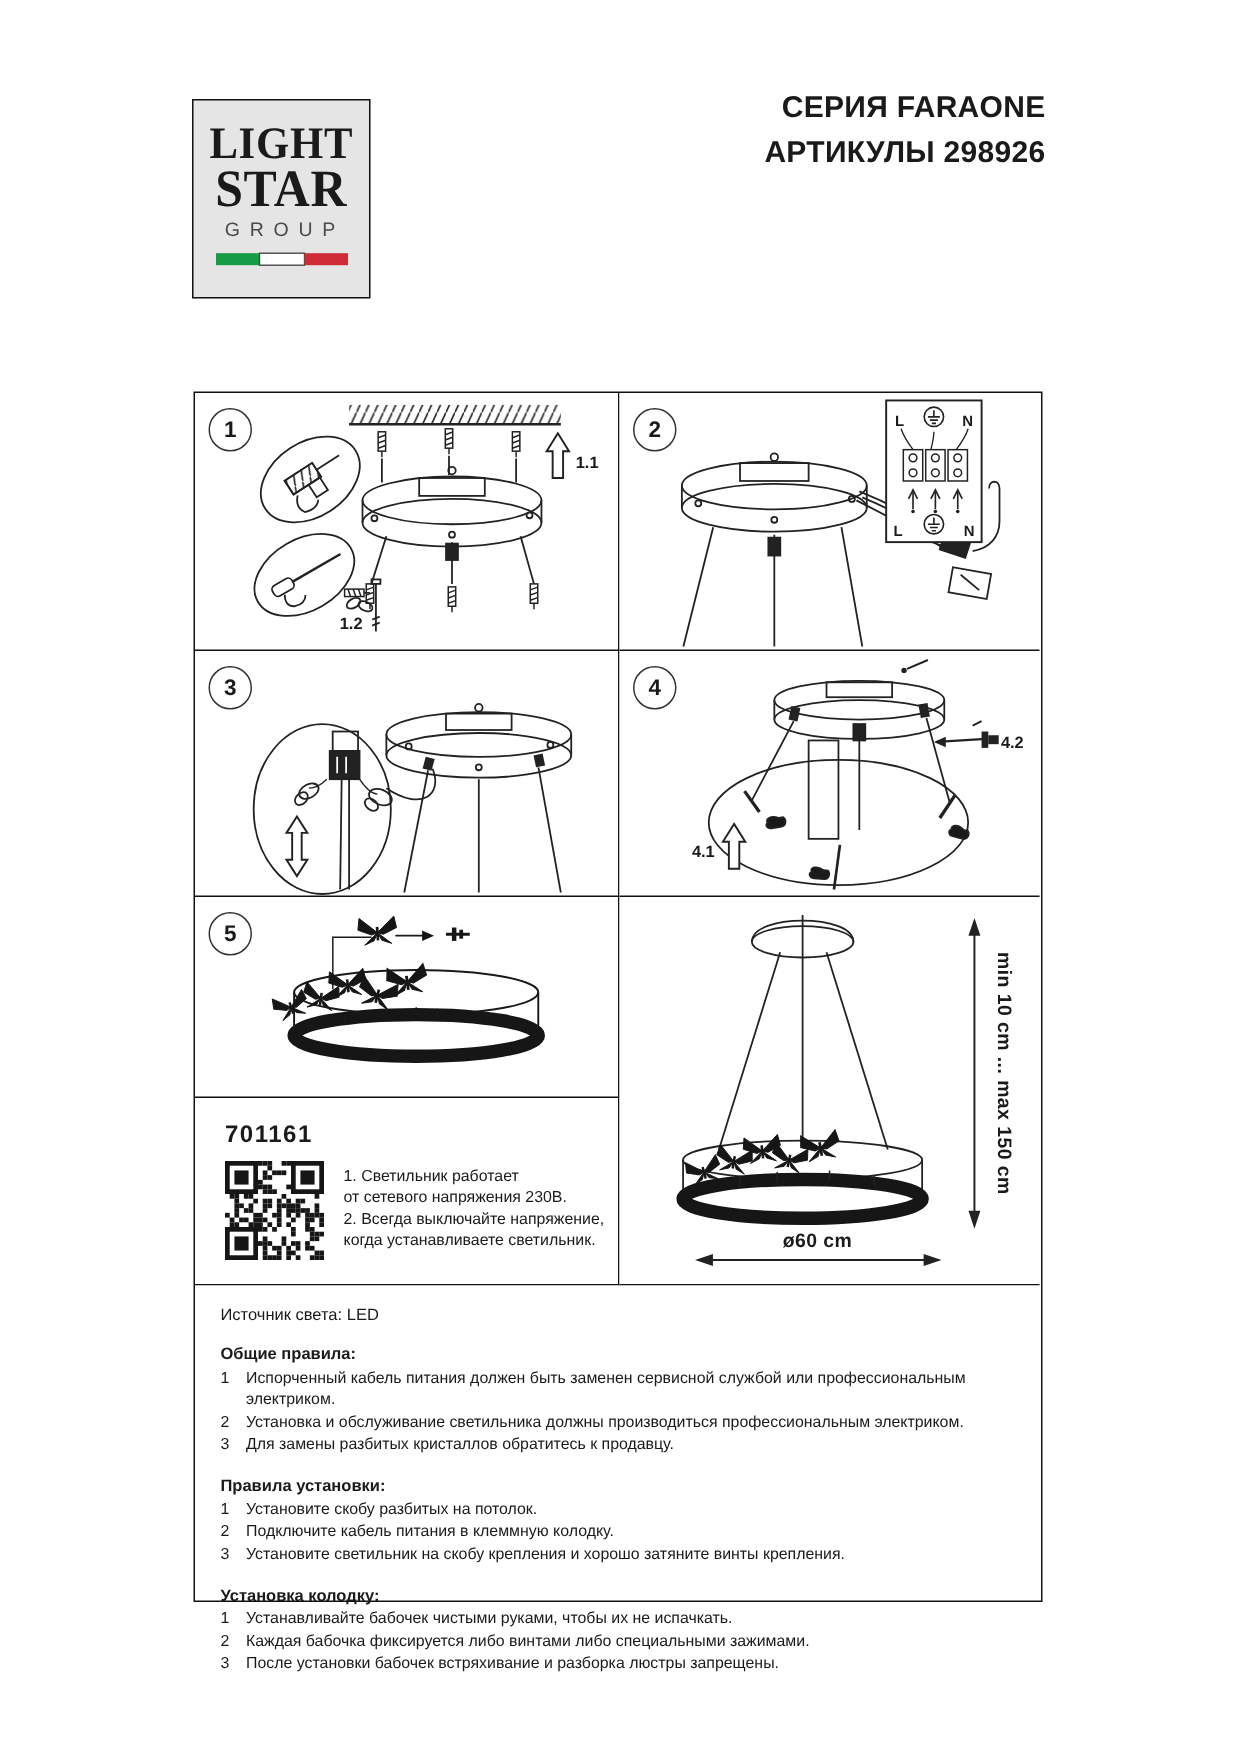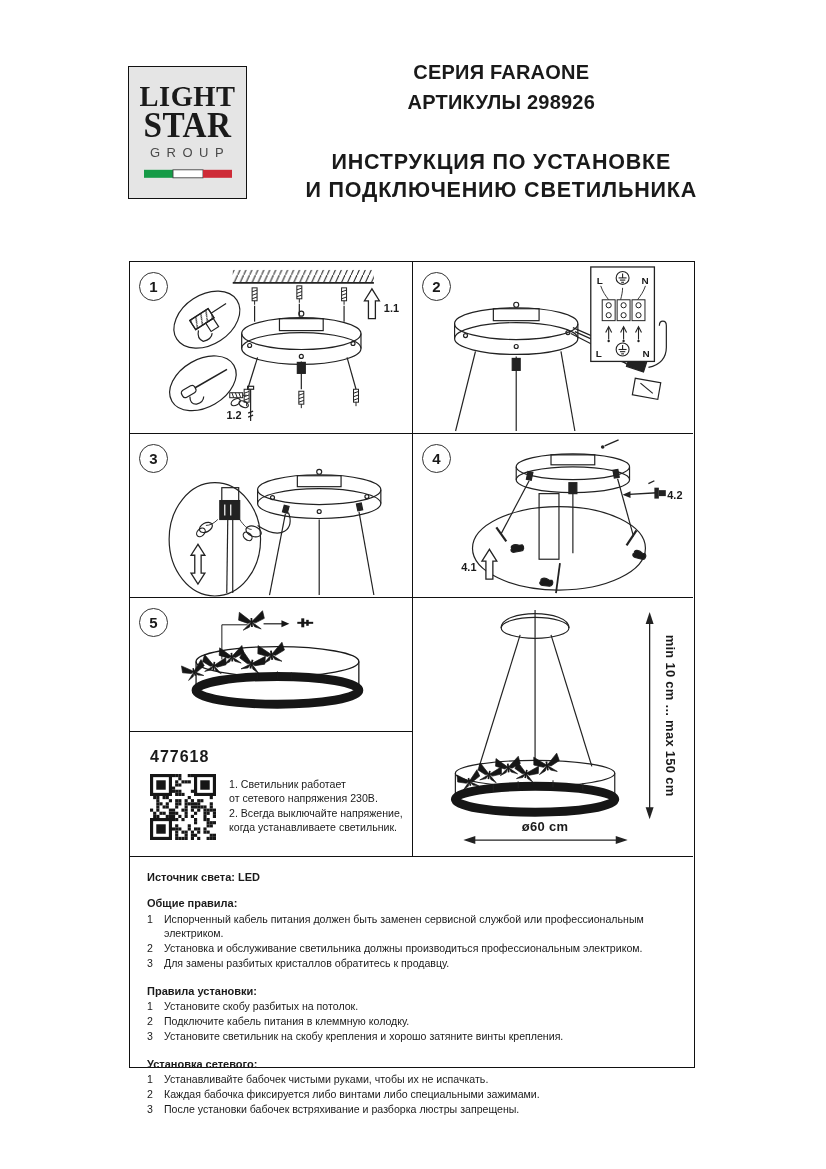--- a/index.html
+++ b/index.html
@@ -7,21 +7,21 @@
         font-family:"Liberation Sans","DejaVu Sans",sans-serif;color:#1a1a1a;}
   
   .logo{position:absolute;left:128px;top:66px;width:119px;height:133px;border:1.5px solid #111;
         box-sizing:border-box;text-align:center;background:#e5e5e5;}
   .logo-light{font-family:"Liberation Serif","DejaVu Serif",serif;font-weight:700;font-size:30px;
         line-height:28px;margin-top:15px;letter-spacing:0.5px;transform:scaleX(0.95);}
   .logo-star{font-family:"Liberation Serif","DejaVu Serif",serif;font-weight:700;font-size:35px;
         line-height:32px;letter-spacing:0.5px;transform:scaleX(0.95);}
   .logo-group{font-size:13px;letter-spacing:6.5px;color:#4a4a4a;margin-top:3px;padding-left:5px;}
   .logo-flag{margin-top:5px;}
-  .title-block{position:absolute;top:57px;right:129px;text-align:center;}
+  .title-block{position:absolute;top:57px;right:129px;text-align:right;}
   .t1{font-size:20px;font-weight:700;line-height:30px;letter-spacing:0.2px;}
   .t2{font-size:21.5px;font-weight:700;line-height:28px;letter-spacing:0.8px;}
   .t2-wrap{margin-top:31px;}
   
   .grid{position:absolute;left:129px;top:261px;width:566px;height:807px;border:1.5px solid #111;box-sizing:border-box;}
   .c{position:absolute;box-sizing:border-box;background:#fff;}
   .br{border-right:1.5px solid #111;}
   .bb{border-bottom:1.5px solid #111;}
   #cell1{left:0;top:0;width:283px;height:172px;}
   #cell2{left:283px;top:0;width:280px;height:172px;}
@@ -36,21 +36,21 @@
   .diag{position:absolute;left:0;top:0;width:100%;height:100%;}
   .lbl{font-size:11px;font-weight:600;fill:#1a1a1a;font-family:"Liberation Sans",sans-serif;}
   .tlbl{font-size:10px;font-weight:600;fill:#1a1a1a;font-family:"Liberation Sans",sans-serif;}
   .dim{font-size:13px;font-weight:700;fill:#1a1a1a;letter-spacing:0.3px;font-family:"Liberation Sans",sans-serif;}
   
   .article{position:absolute;left:20px;top:16px;font-size:16px;font-weight:700;letter-spacing:1px;}
   .qr{position:absolute;left:20px;top:42px;}
   .qr-notes{position:absolute;left:99px;top:45px;font-size:10.6px;line-height:14.4px;}
   
   .instr{padding:14px 14px 0 17px;font-size:10.6px;}
-  .ls{font-weight:700;font-size:11px;}
+  .ls{font-weight:400;font-size:11px;}
   .sec{margin-top:14px;}
   .sec-title{font-weight:700;font-size:11px;margin-bottom:2.5px;}
   .item{display:flex;line-height:14.8px;}
   .n{flex:0 0 17px;width:17px;}
 </style>
 </head>
 <body>
 
 <div class="page">
 
@@ -105,24 +105,20 @@
         <rect x="0" y="0.8" width="29" height="8" fill="#169b47"></rect>
         <rect x="29" y="0.8" width="30" height="8" stroke="#444" stroke-width="0.9" fill="#ffffff"></rect>
         <rect x="59" y="0.8" width="29" height="8" fill="#ce2b37"></rect>
       </svg>
     </div>
   </div>
 
   <div class="title-block">
     <div class="t1">СЕРИЯ FARAONE</div>
     <div class="t1">АРТИКУЛЫ 298926</div>
-    <div class="t2-wrap">
-      <div class="t2">ИНСТРУКЦИЯ ПО УСТАНОВКЕ</div>
-      <div class="t2">И ПОДКЛЮЧЕНИЮ СВЕТИЛЬНИКА</div>
-    </div>
   </div>
 
   <div class="grid">
 
     <div id="cell1" class="c br bb">
       <div class="stepnum">1</div>
       <svg class="diag" viewBox="0 0 283 172">
         <g stroke="#222" stroke-width="1.2" fill="none">
           <rect x="103" y="8" width="142" height="13" fill="url(#hatch)" stroke="none"></rect>
           <line x1="103" y1="21" x2="245" y2="21" stroke-width="1.7"></line>
@@ -330,21 +326,21 @@
           <g transform="translate(168,25)" stroke="#161616">
             <line x1="0" y1="0" x2="16" y2="0" stroke-width="2"></line>
             <rect x="4" y="-4.5" width="3" height="9" fill="#161616" stroke="none"></rect>
             <rect x="9" y="-3" width="2.5" height="6" fill="#161616" stroke="none"></rect>
           </g>
         </g>
       </svg>
     </div>
 
     <div id="cellqr" class="c br bb">
-      <div class="article">477618</div>
+      <div class="article">701161</div>
       <svg id="qr-svg" class="qr" width="66" height="66" viewBox="0 0 63 63" fill="#161616">
           <rect x="21" y="0" width="3" height="3"></rect>
           <rect x="24" y="0" width="3" height="3"></rect>
           <rect x="27" y="0" width="3" height="3"></rect>
           <rect x="36" y="0" width="3" height="3"></rect>
           <rect x="39" y="0" width="3" height="3"></rect>
           <rect x="27" y="3" width="3" height="3"></rect>
           <rect x="24" y="6" width="3" height="3"></rect>
           <rect x="30" y="6" width="3" height="3"></rect>
           <rect x="33" y="6" width="3" height="3"></rect>
@@ -555,21 +551,21 @@
               <span class="n">2</span>
               <span>Подключите кабель питания в клеммную колодку.</span>
             </div>
           <div class="item">
               <span class="n">3</span>
               <span>Установите светильник на скобу крепления и хорошо затяните винты крепления.</span>
             </div>
         </div>
 
         <div class="sec">
-          <div class="sec-title">Установка сетевого:</div>
+          <div class="sec-title">Установка колодку:</div>
           <div class="item">
               <span class="n">1</span>
               <span>Устанавливайте бабочек чистыми руками, чтобы их не испачкать.</span>
             </div>
           <div class="item">
               <span class="n">2</span>
               <span>Каждая бабочка фиксируется либо винтами либо специальными зажимами.</span>
             </div>
           <div class="item">
               <span class="n">3</span>

